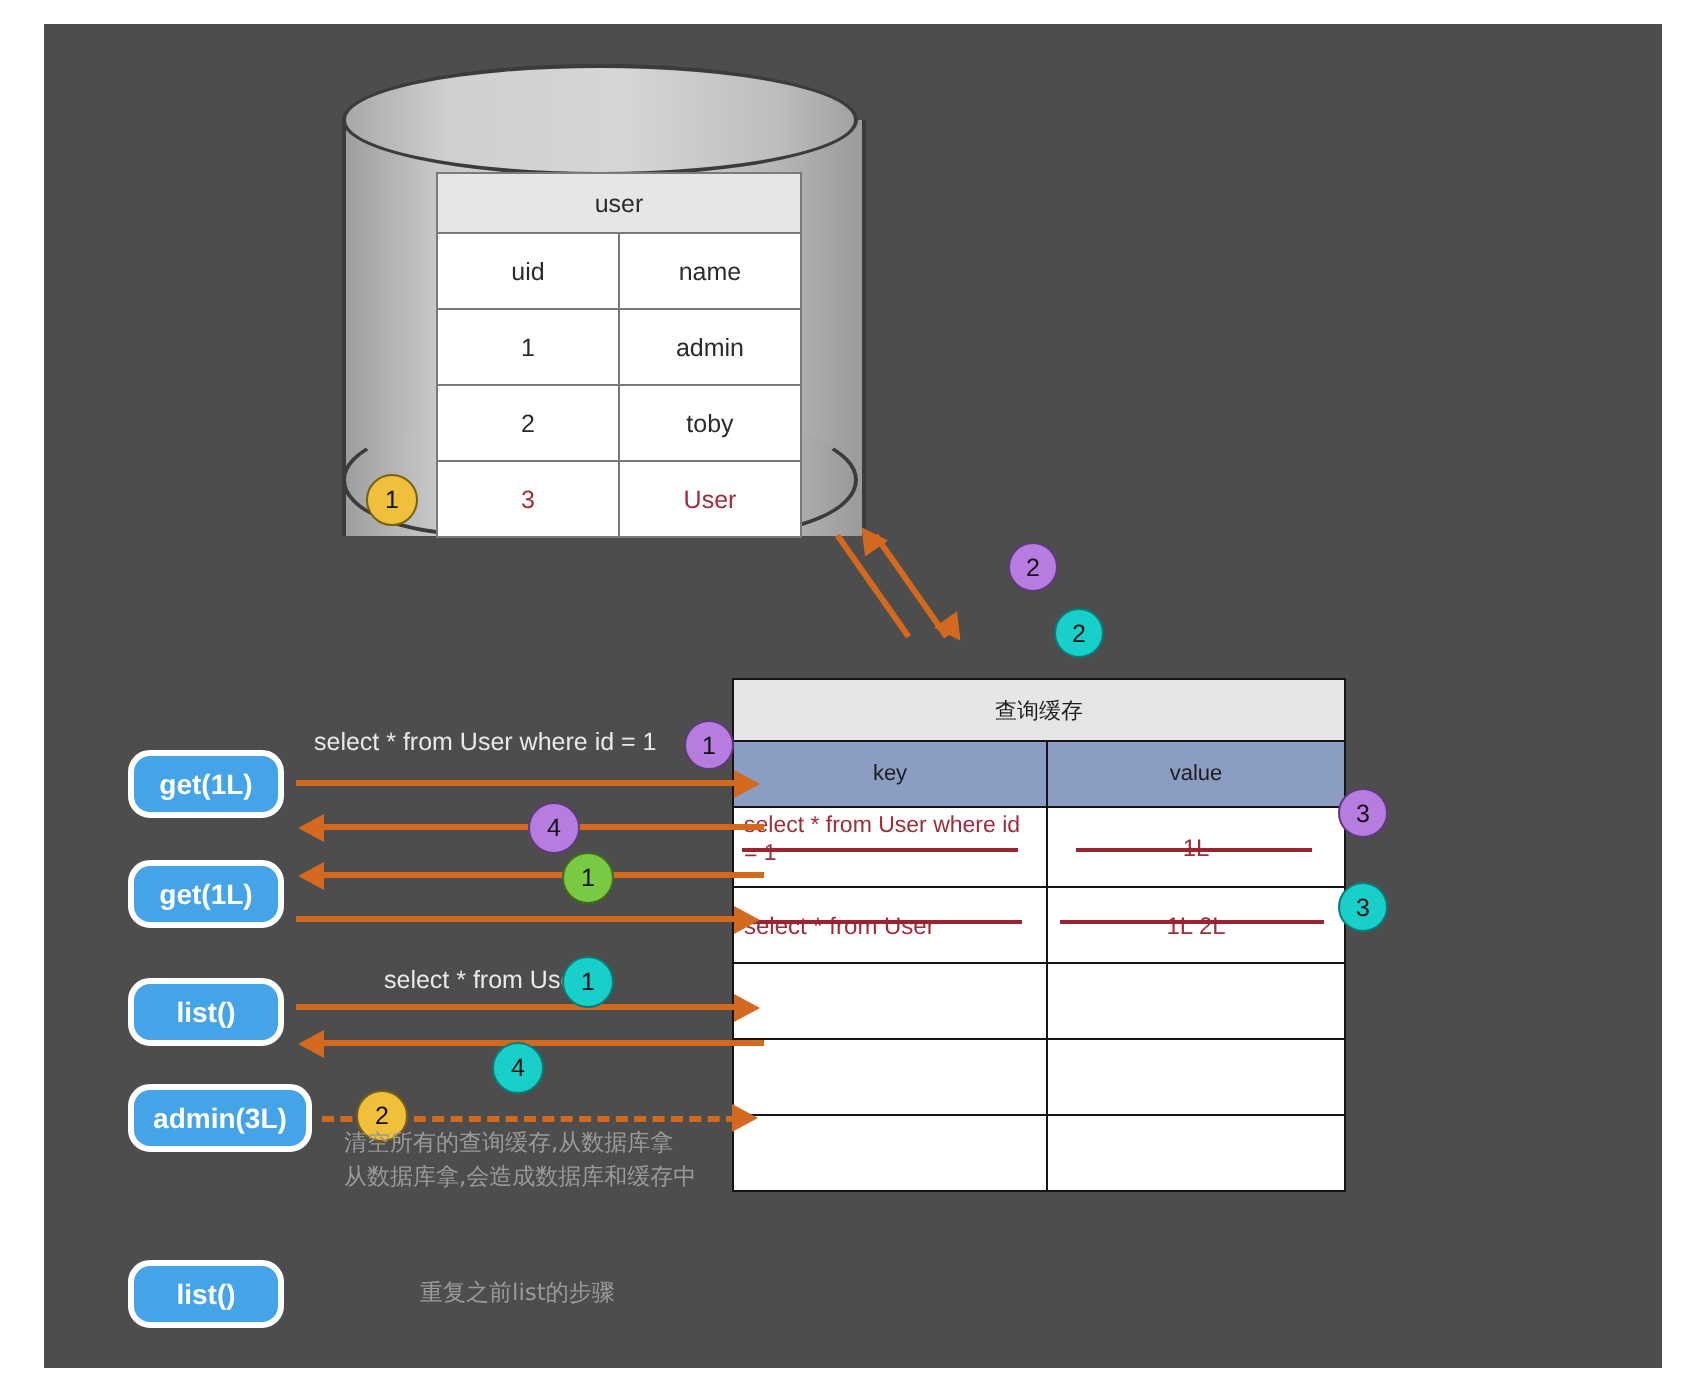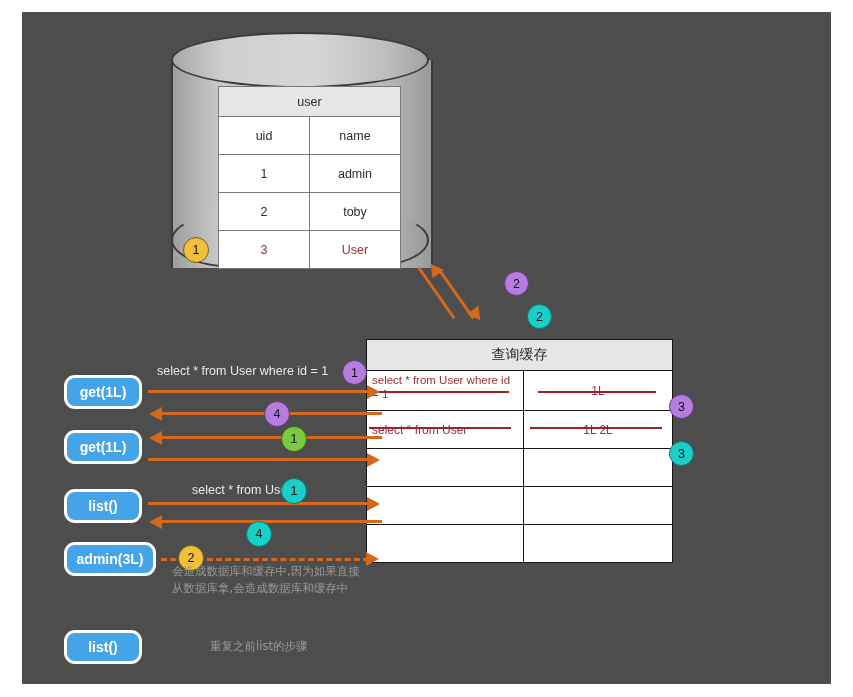--- a/index.html
+++ b/index.html
@@ -23,21 +23,21 @@
   
   .utable{position:absolute;border-collapse:collapse;background:#ffffff;
     border:1px solid #7a7a7a;font-size:12.5px;color:#222;}
   .utable td{border:1px solid #7a7a7a;text-align:center;height:35px;width:88px;
     font-size:12.5px;color:#2b2b2b;}
   .utable td.title{background:#e6e6e6;height:27px;font-size:12.5px;}
   .utable td.newrow{color:#a02c3a;}
 
   
   .ctable{position:absolute;border-collapse:collapse;background:#ffffff;}
-  .ctable td{border:1px solid #151515;height:35px;font-size:14px;color:#1d1d1d;
+  .ctable td{border:1px solid #151515;height:35px;font-size:11px;color:#1d1d1d;
     text-align:center;}
   .ctable td.ctitle{background:#e6e6e6;height:28px;}
   .ctable td.chead{background:#8b9dc3;height:30px;}
   .ctable td.kcol{width:146px;}
   .ctable td.vcol{width:146px;}
   .ctable td.filled{color:#a02c3a;text-align:left;padding:2px 5px;
     font-size:11.5px;line-height:14px;vertical-align:top;position:relative;}
   .ctable td.filledv{color:#a02c3a;text-align:center;position:relative;font-size:12px;}
   .strike{position:absolute;height:2px;background:#9b2330;}
 
@@ -116,20 +116,24 @@
 
     <div class="badge b-purple" style="left:482px;top:259px;width:25px;height:25px;">2</div>
     <div class="badge b-cyan" style="left:505px;top:292px;width:25px;height:25px;">2</div>
 
     <table class="ctable" style="left:344px;top:327px;">
       <tbody>
           <tr>
         <td class="ctitle" colspan="2">查询缓存</td>
       </tr>
       <tr>
+        <td class="chead kcol">key</td>
+        <td class="chead vcol">value</td>
+      </tr>
+      <tr>
         <td class="kcol filled">
           <span>select * from User where id = 1</span>
           <span class="strike" style="left:4px;top:20px;width:138px;"></span>
         </td>
         <td class="vcol filledv">
           <span>1L</span>
           <span class="strike" style="left:14px;top:20px;width:118px;"></span>
         </td>
       </tr>
       <tr>
@@ -187,21 +191,21 @@
     <div class="arrow" style="left:140px;top:508px;width:220px;"></div>
     <div class="ahead l" style="left:127px;top:503px;"></div>
     <div class="badge b-cyan" style="left:224px;top:509px;width:26px;height:26px;">4</div>
 
     <div class="pill" style="left:42px;top:530px;width:92px;height:34px;">admin(3L)</div>
     <div class="arrow dash" style="left:139px;top:546px;width:208px;"></div>
     <div class="ahead r" style="left:344px;top:540px;"></div>
     <div class="badge b-gold" style="left:156px;top:533px;width:26px;height:26px;">2</div>
 
     <div class="note note-cn" style="left:150px;top:551px;width:220px;">
-      <div>会造成数据库和缓存中,因为如果直接</div>
+      <div>清空所有的查询缓存,从数据库拿</div>
       <div>从数据库拿,会造成数据库和缓存中</div>
     </div>
 
     <div class="pill" style="left:42px;top:618px;width:78px;height:34px;">list()</div>
     <div class="note note-cn" style="left:140px;top:626px;margin-left:48px;">重复之前list的步骤</div>
 
   </div>
 </div>
 
 </body></html>

